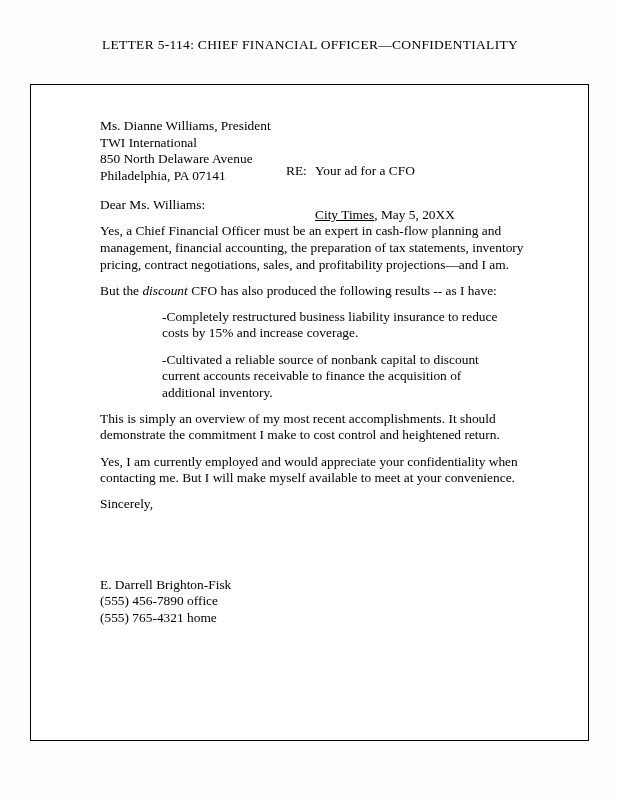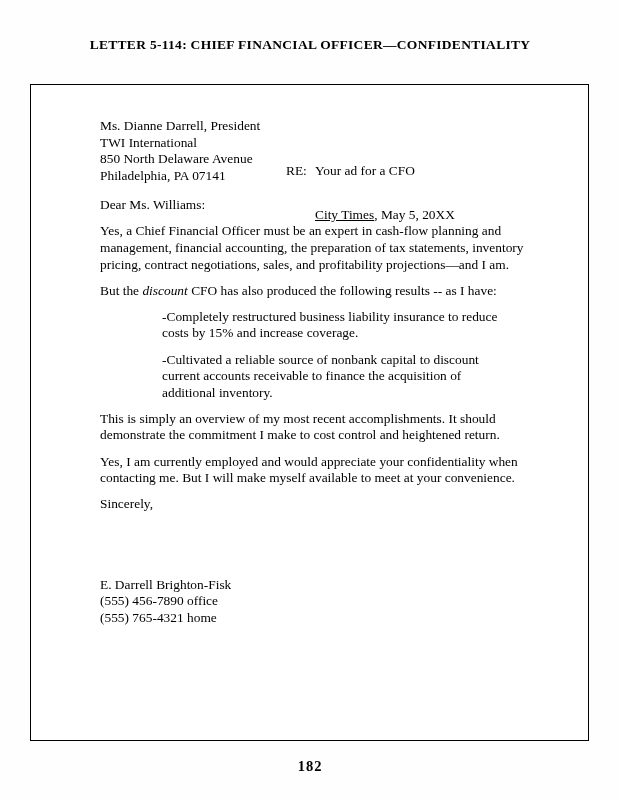--- a/index.html
+++ b/index.html
@@ -17,21 +17,21 @@
     height: 800px;
     background: #fefefe;
     overflow: hidden;
   }
   .heading {
     position: absolute;
     top: 37px;
     left: 0;
     right: 0;
     text-align: center;
-    font-weight: 700;
+    font-weight: 400;
     font-size: 13.5px;
     letter-spacing: 0.3px;
     white-space: nowrap;
   }
   .letter-box {
     position: absolute;
     top: 84px;
     left: 30px;
     width: 559px;
     height: 657px;
@@ -82,21 +82,21 @@
 
 <div class="page">
 
   <div class="heading">LETTER 5-114: CHIEF FINANCIAL OFFICER—CONFIDENTIALITY</div>
 
   <div class="letter-box">
     <div class="letter-content">
 
       <div class="header-block">
         <div class="address">
-          <div>Ms. Dianne Darrell, President</div>
+          <div>Ms. Dianne Williams, President</div>
           <div>TWI International</div>
           <div>850 North Delaware Avenue</div>
           <div>Philadelphia, PA 07141</div>
         </div>
         <div class="re-block">
           <div class="re-row">
             <span class="re-label">RE:</span>
             <span>Your ad for a CFO</span>
           </div>
           <div class="re-row">
@@ -123,15 +123,14 @@
 
       <div class="signature">
         <div>E. Darrell Brighton-Fisk</div>
         <div>(555) 456-7890 office</div>
         <div>(555) 765-4321 home</div>
       </div>
 
     </div>
   </div>
 
-  <div class="page-number">182</div>
 
 </div>
 
 </body></html>

